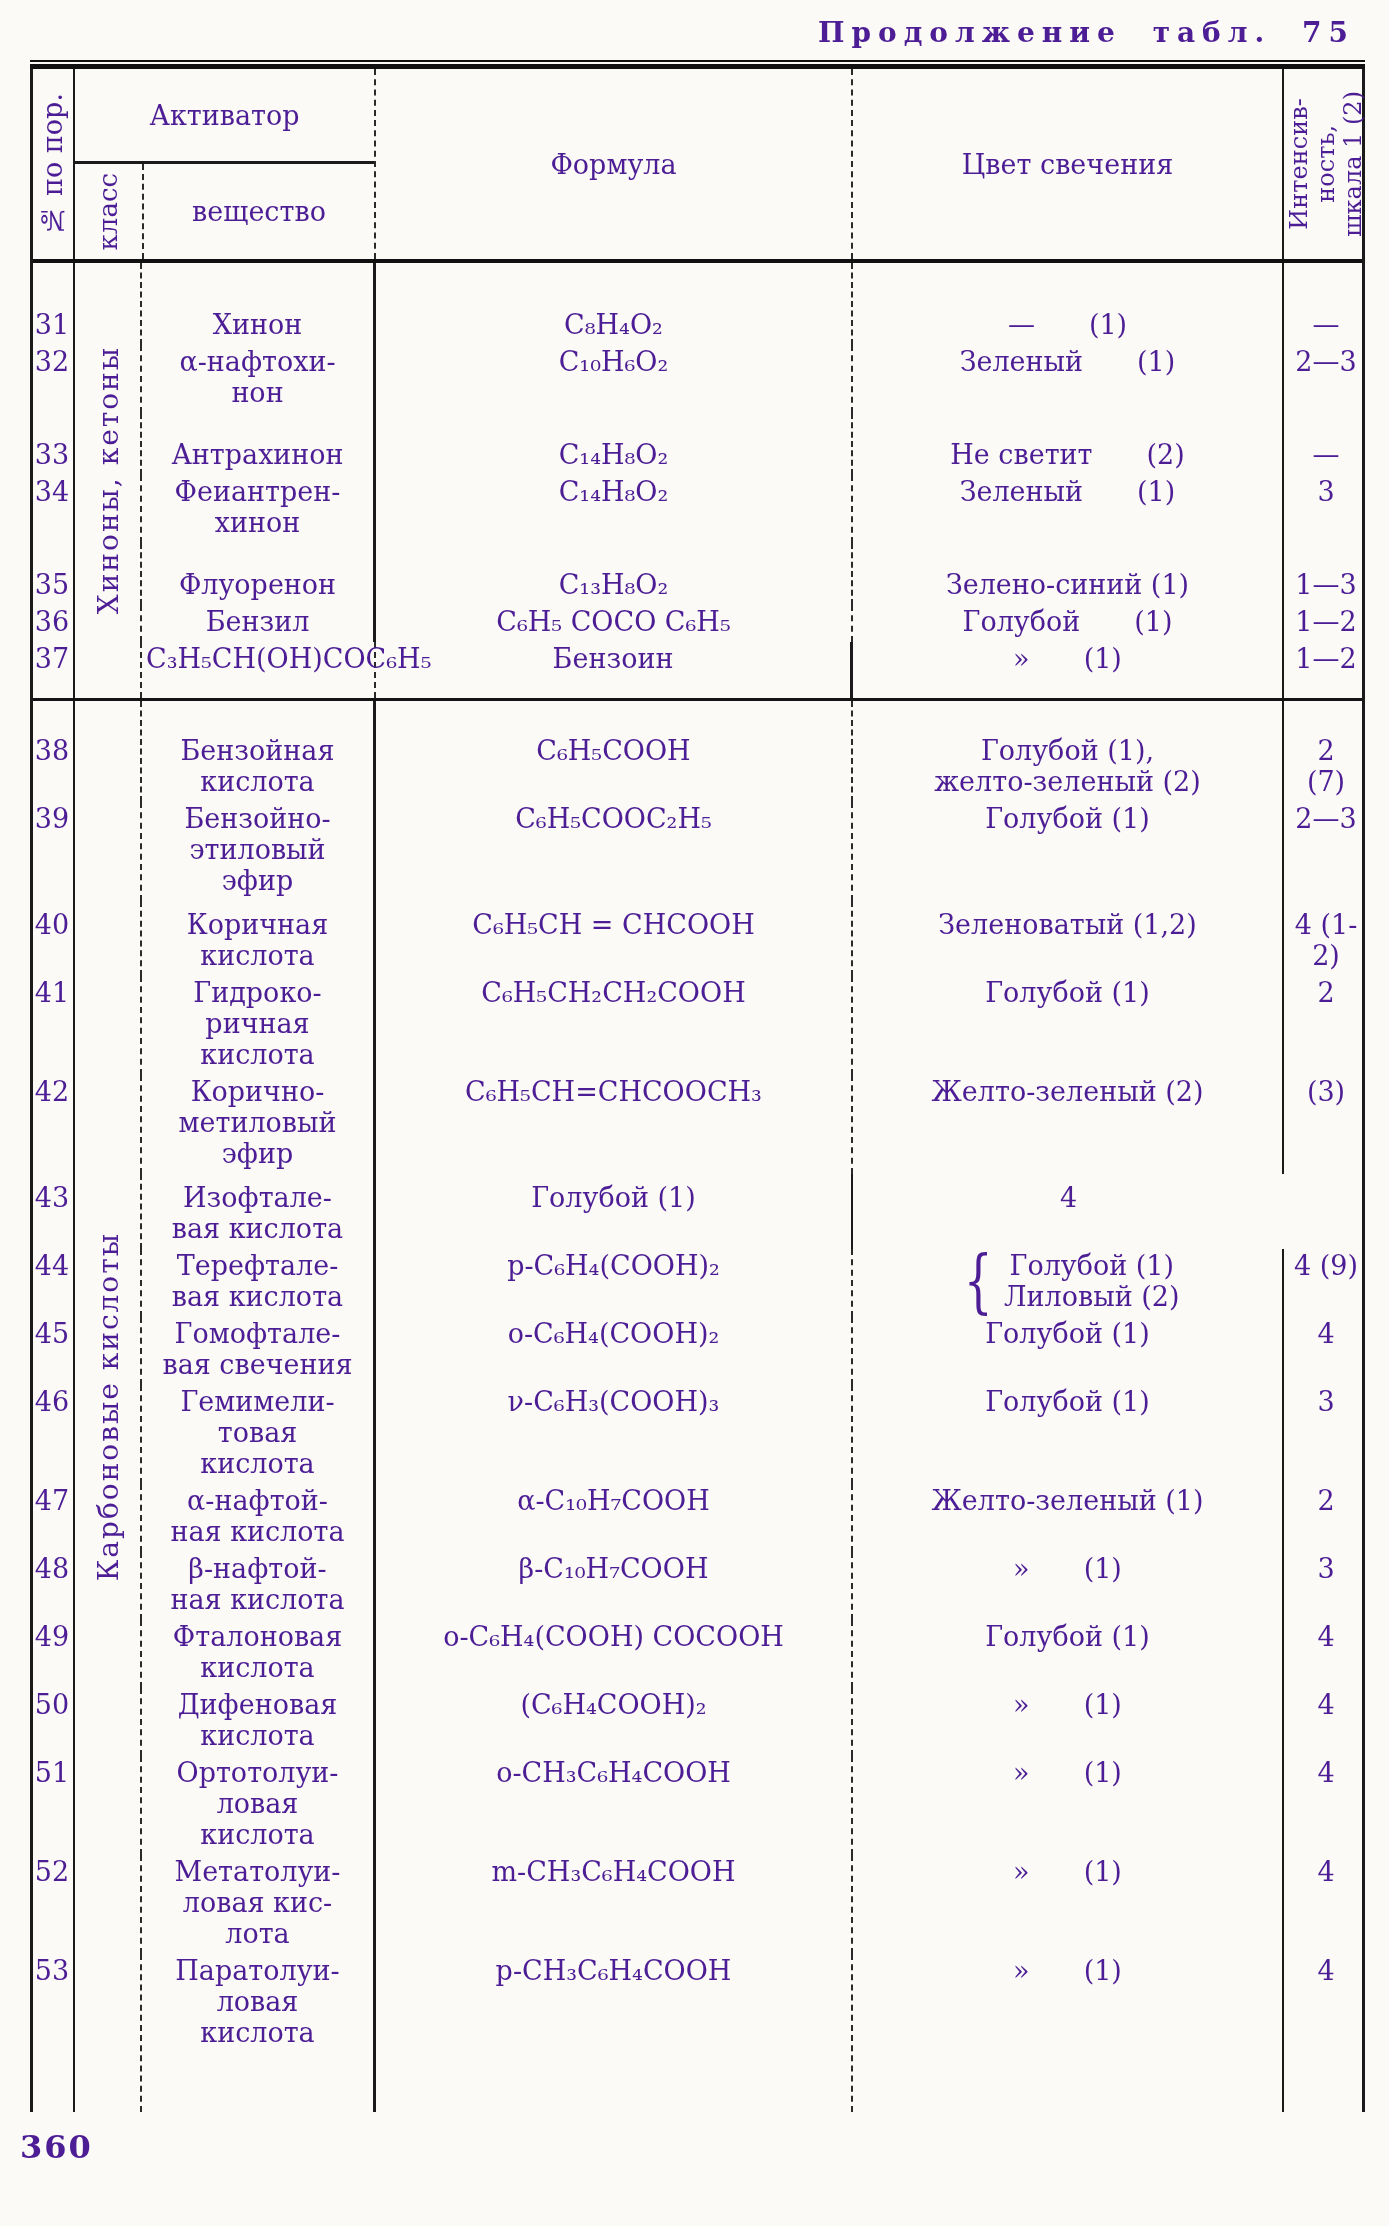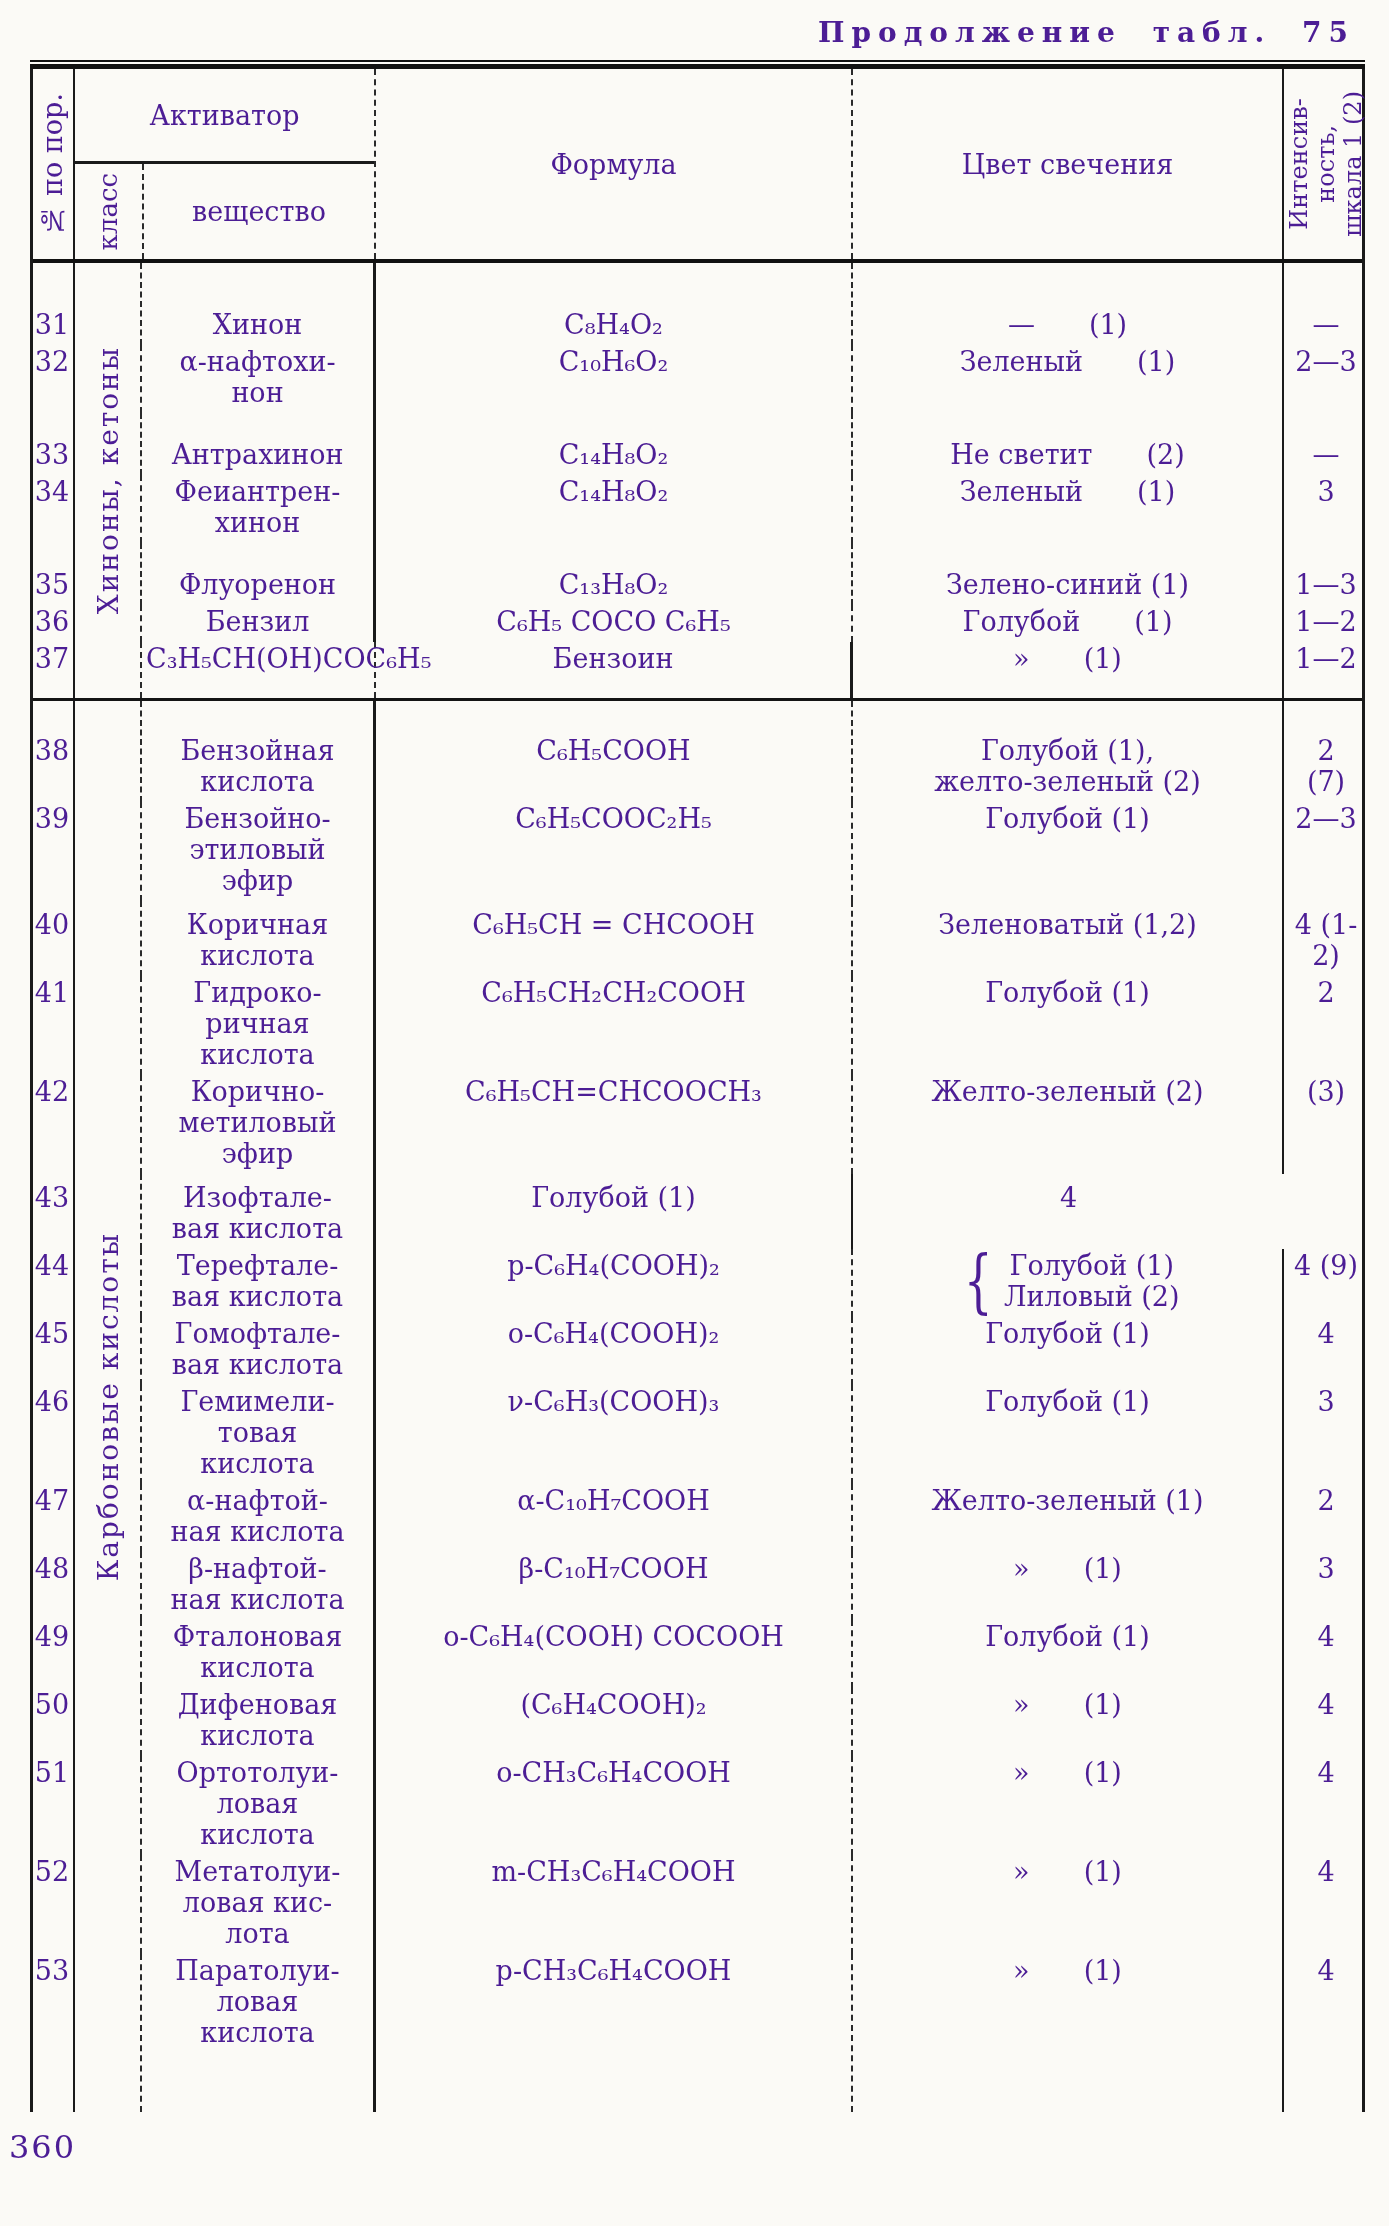--- a/index.html
+++ b/index.html
@@ -78,22 +78,22 @@
   [data-rows="0"] .row:first-child .c{padding-top:46px;}
   [data-rows="0"] .row:nth-child(3) .c{padding-top:26px;}
   [data-rows="0"] .row:nth-child(5) .c{padding-top:26px;}
   [data-rows="0"] .row:last-child .c{padding-bottom:24px;}
   [data-rows="1"] .row:first-child .c{padding-top:34px;}
   [data-rows="1"] .row:nth-child(3) .c{padding-top:8px;}
   [data-rows="1"] .row:nth-child(6) .c{padding-top:8px;}
   [data-rows="1"] .row:last-child .c{padding-bottom:64px;}
   .sec-sep{height:3px;background:#141414;}
   .page-num{
-    position:absolute;left:9px;top:2128px;
-    font-size:32px;font-weight:normal;letter-spacing:2px;
+    position:absolute;left:20px;top:2128px;
+    font-size:32px;font-weight:bold;letter-spacing:2px;
   }
 </style>
 </head>
 <body>
 
 <div class="page">
 
   <div class="title">Продолжение табл. 75</div>
 
   <div class="tblwrap">
@@ -319,21 +319,21 @@
       <span class="coltext">Голубой (1)
 Лиловый (2)</span>
     </div>
     <div class="c int">4 (9)</div>
   </div>
 
   <div class="row">
     <div class="c num">45</div>
     <div class="c cls"></div>
     <div class="c sub">Гомофтале-
-вая кислота</div>
+вая свечения</div>
     <div class="c form">o-C₆H₄(COOH)₂</div>
     <div class="c col">
       
       <span class="coltext">Голубой (1)</span>
     </div>
     <div class="c int">4</div>
   </div>
 
   <div class="row">
     <div class="c num">46</div>

